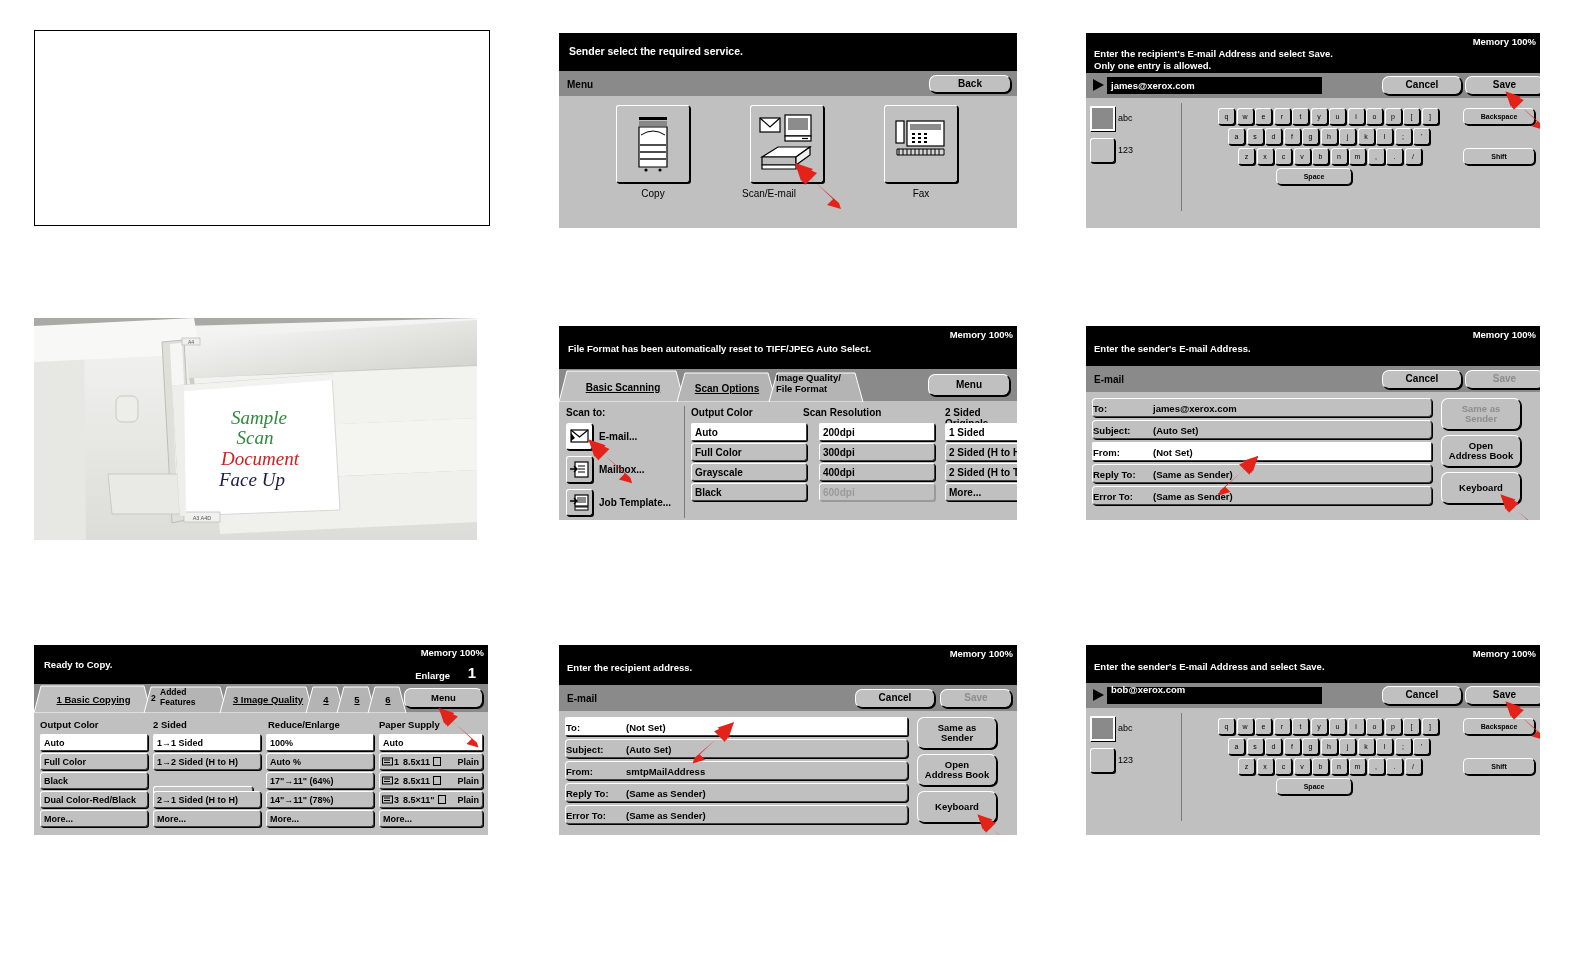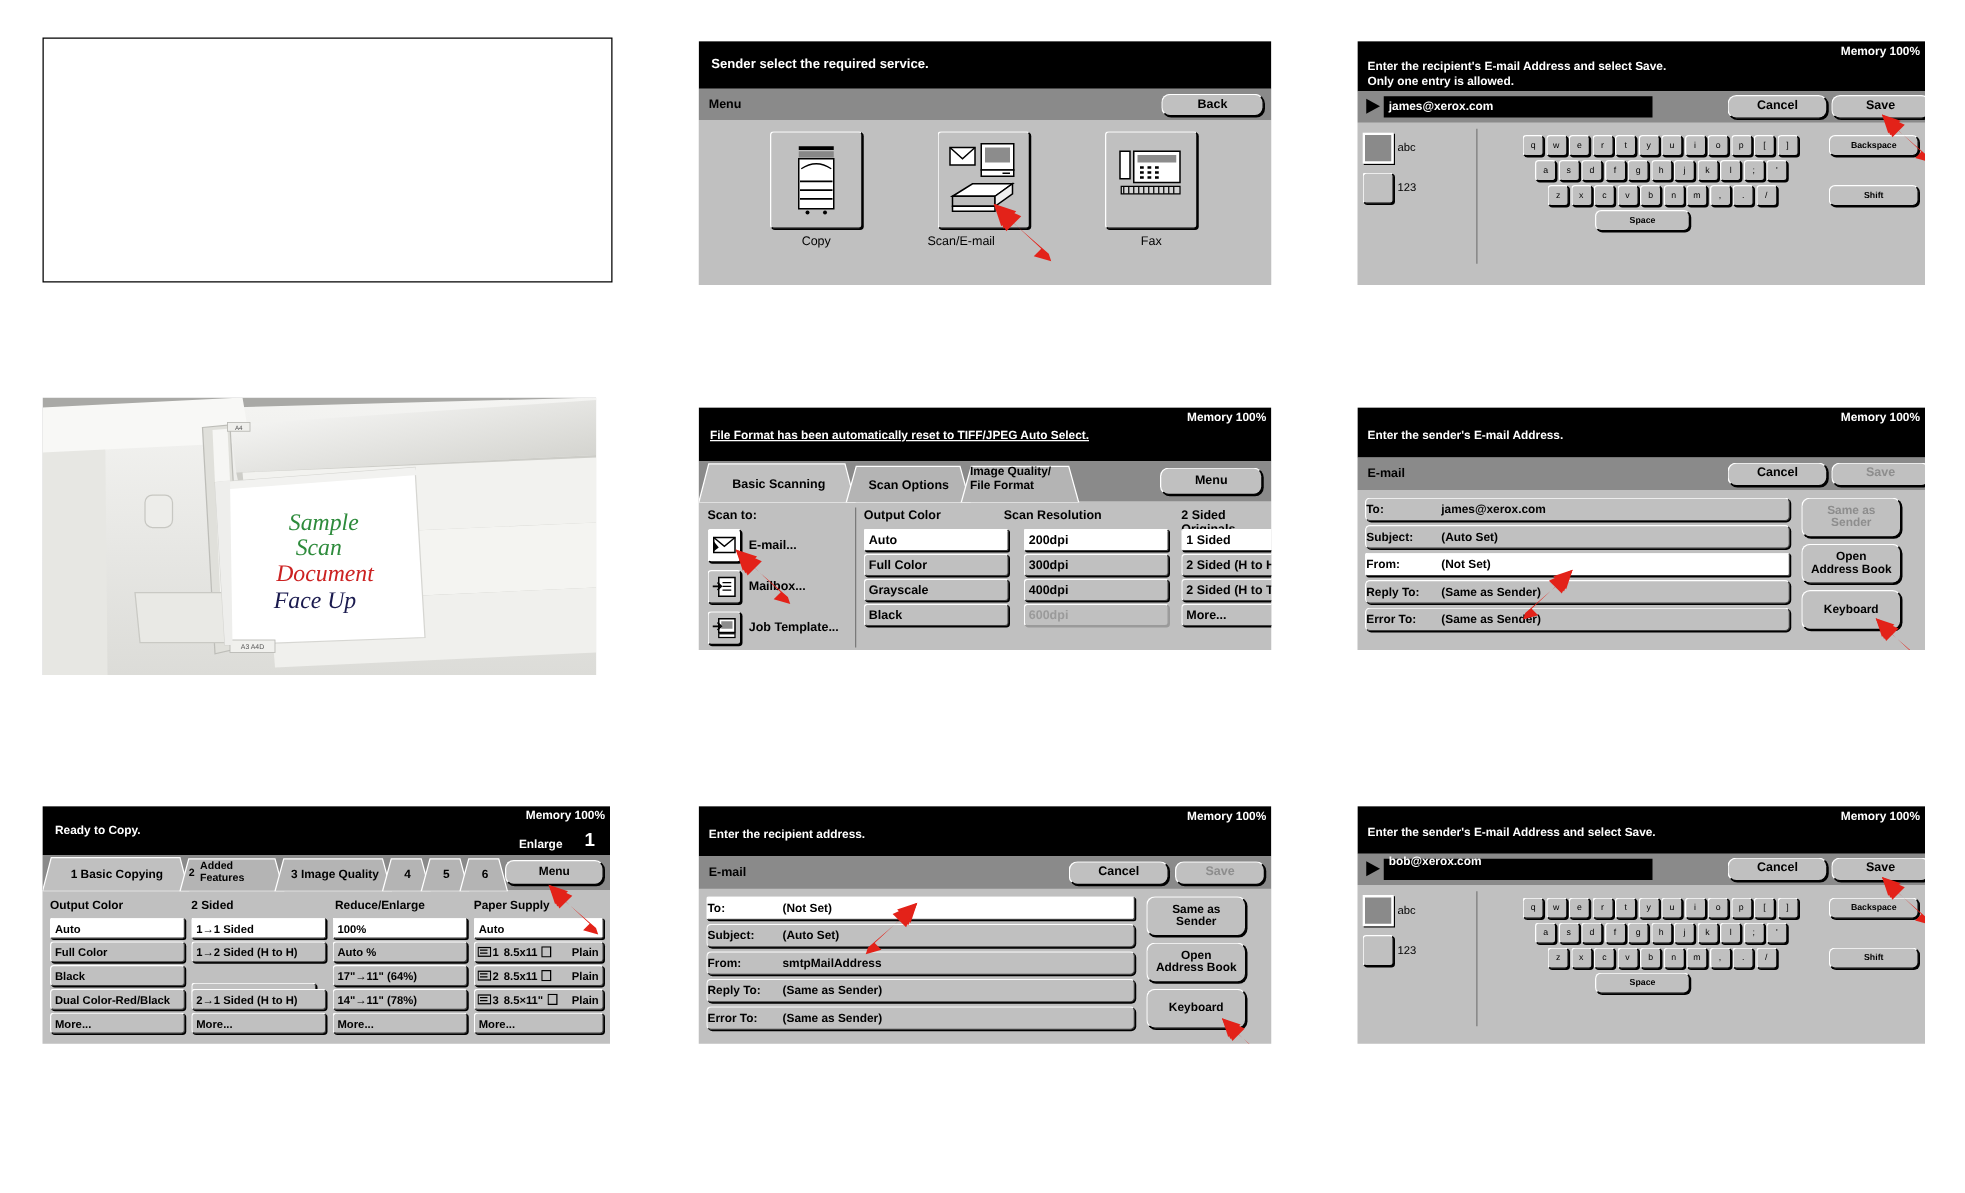--- a/index.html
+++ b/index.html
@@ -64,20 +64,21 @@
     display:flex;align-items:center;justify-content:center;
     font-size:7px;color:#000;box-sizing:border-box;
   }
 
   .tab{
     position:absolute;background:#c0c0c0;
     display:flex;align-items:center;justify-content:center;
     font-weight:bold;color:#000;box-sizing:border-box;
     border-top:1px solid #fff;
     border-bottom:1px solid #c0c0c0;
+    text-decoration:underline;
   }
 
   .colhdr{position:absolute;font-weight:bold;color:#000;}
 
   .emailrow{
     position:absolute;background:#c0c0c0;
     border-top:1px solid #fff;border-left:1px solid #fff;
     border-right:1px solid #3f3f3f;border-bottom:1px solid #3f3f3f;
     box-shadow:1px 1px 0 #000;
     border-radius:4px;
@@ -298,21 +299,21 @@
     <rect x="150" y="194" width="36" height="10" fill="#f0f0ed" stroke="#b9b9b4" stroke-width="0.7"></rect>
     <text x="168" y="201.5" font-family="'Liberation Sans',sans-serif" font-size="5.5" fill="#555" text-anchor="middle">A3 A4D</text>
     <polygon points="138,68 150,66 152,198 146,198" fill="#eeeeec"></polygon>
   </svg>
 </div>
 
 <div class="panel" style="left:559px;top:326px;width:458px;height:194px;">
 
   <div class="msgbar" style="height:43px;"></div>
   <div class="memtext" style="top:3px;font-size:9.5px;">Memory 100%</div>
-  <div class="msgtext" style="left:9px;top:17px;font-size:9.5px;text-decoration:underline;">File Format has been automatically reset to TIFF/JPEG Auto Select.</div>
+  <div class="msgtext" style="left:9px;top:17px;font-size:9.5px;">File Format has been automatically reset to TIFF/JPEG Auto Select.</div>
 
   <div style="position:absolute;left:0;top:43px;width:458px;height:32px;background:#8a8a8a;"></div>
   <svg style="position:absolute;left:0;top:43px;" width="458" height="33" viewBox="0 0 458 33">
     <path d="M0 33 L8 2 L117 2 L125 33 Z" fill="#c0c0c0" stroke="#fff" stroke-width="1"></path>
     <path d="M118 33 L126 4 L209 4 L217 33 Z" fill="#b4b4b4" stroke="#fff" stroke-width="1"></path>
     <path d="M210 33 L218 4 L296 4 L304 33 Z" fill="#b4b4b4" stroke="#fff" stroke-width="1"></path>
   </svg>
   <div class="tab" style="left:8px;top:50px;width:112px;height:22px;font-size:10px;background:transparent;border:none;">Basic Scanning</div>
   <div class="tab" style="left:126px;top:51px;width:84px;height:22px;font-size:10px;background:transparent;border:none;">Scan Options</div>
   <div style="position:absolute;left:217px;top:47px;width:86px;height:28px;font-size:9.5px;font-weight:bold;color:#000;line-height:1.15;">

